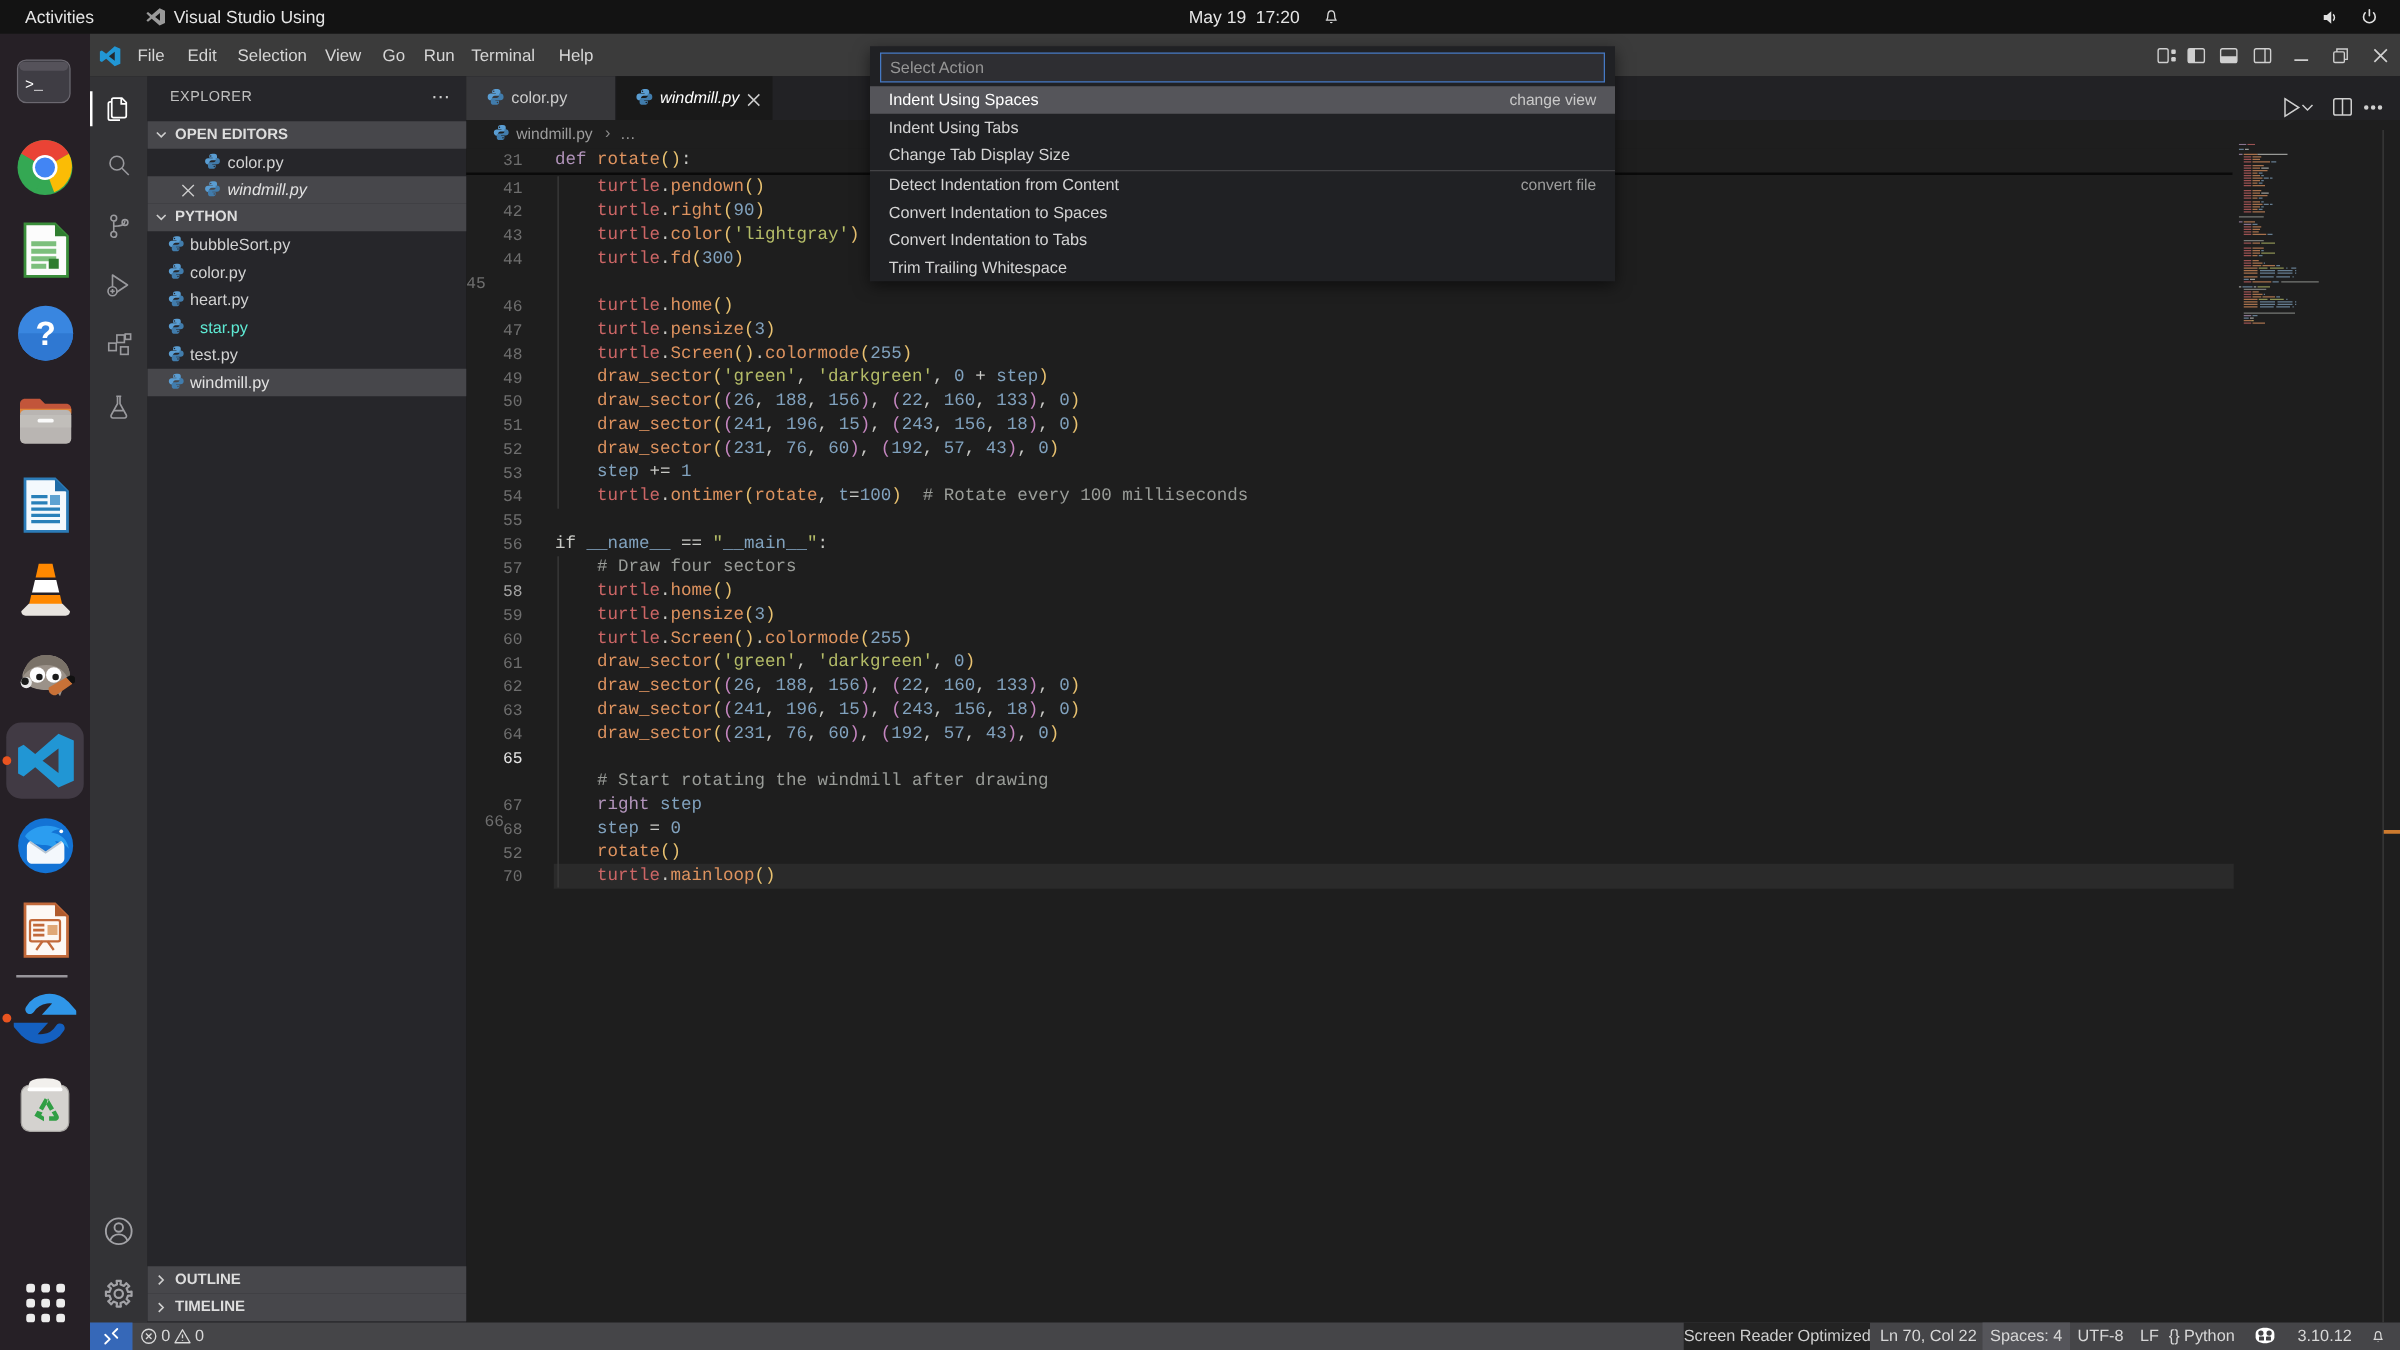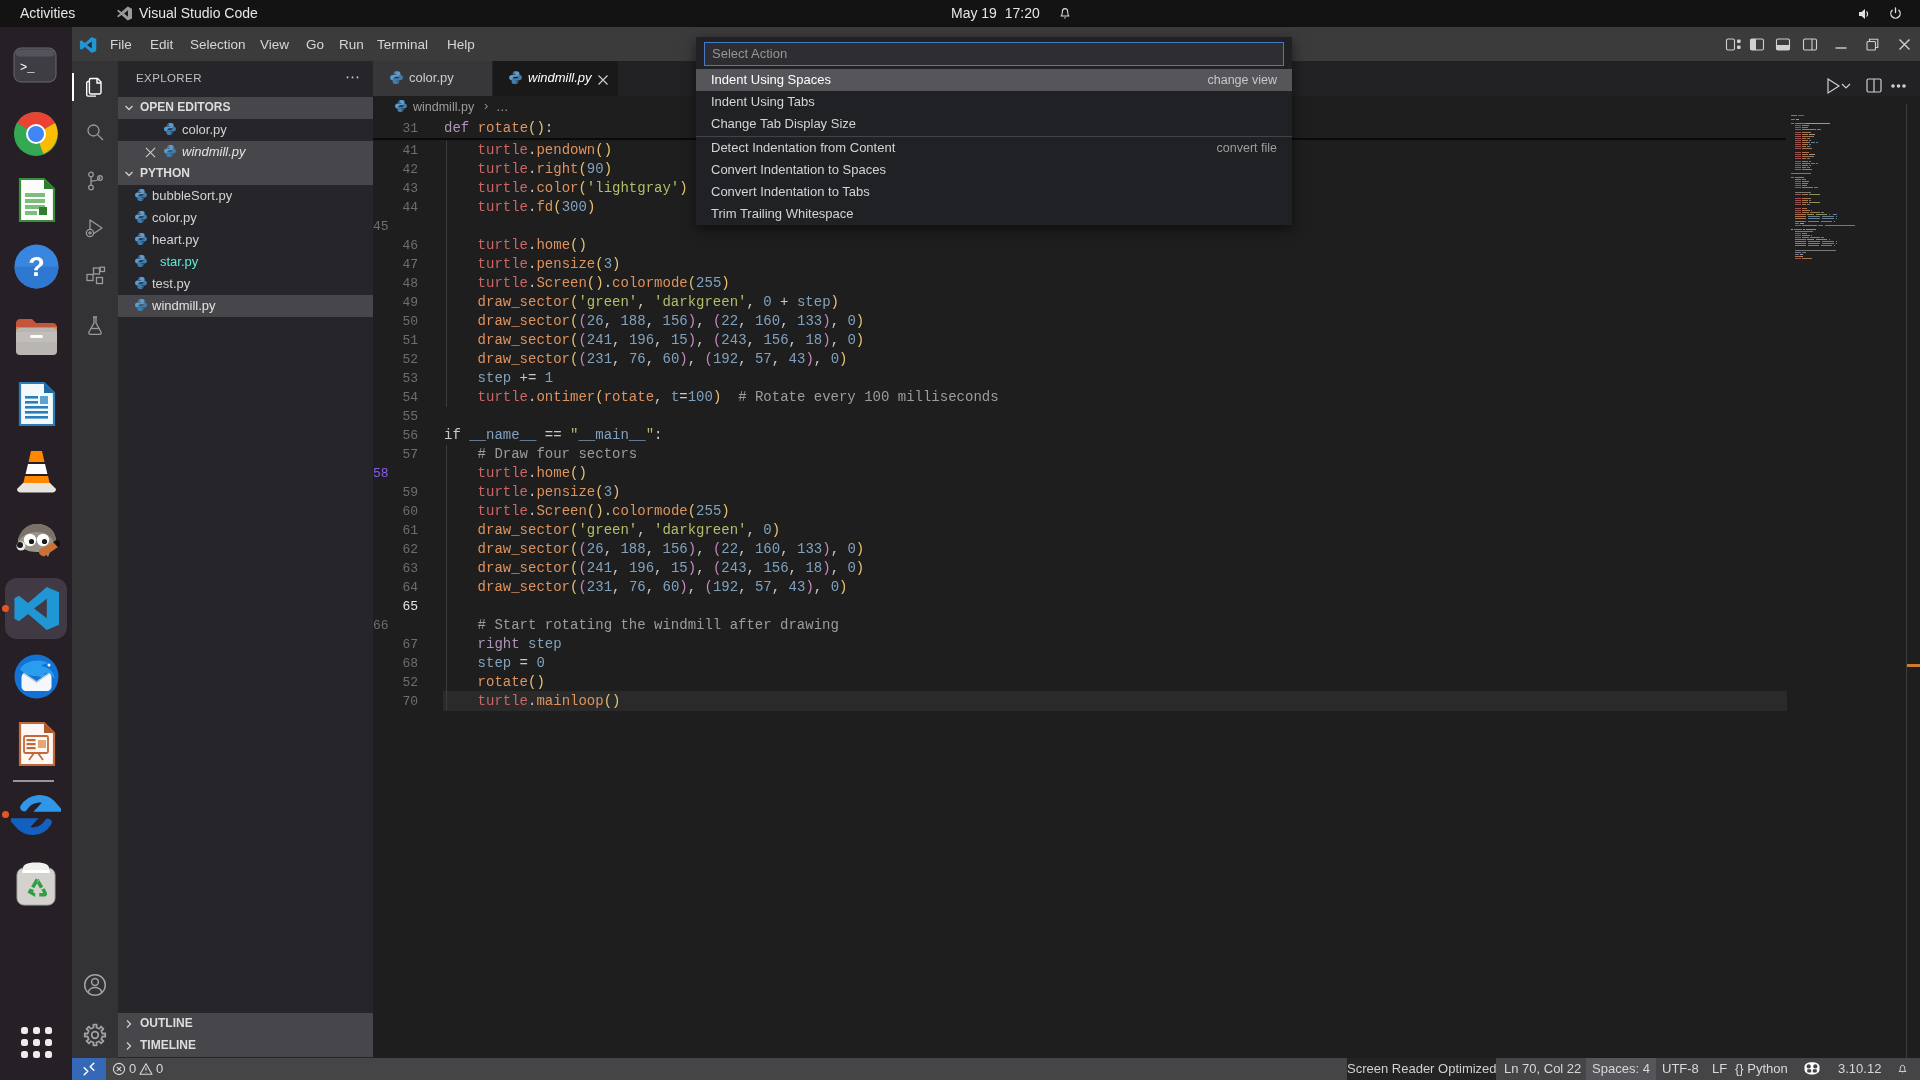--- a/index.html
+++ b/index.html
@@ -14,21 +14,21 @@
     <div class="txt" style="left:72px;top:27px;width:1848px;height:34px;background:#3b3b3b"></div>
     <div class="txt" style="left:72px;top:61px;width:46px;height:997px;background:#333336"></div>
     <div class="txt" style="left:118px;top:61px;width:255px;height:997px;background:#26262a"></div>
     <div class="txt" style="left:373px;top:61px;width:1547px;height:35px;background:#222225"></div>
     <div class="txt" style="left:373px;top:96px;width:1547px;height:962px;background:#1e1e1e"></div>
     <div class="txt" style="left:72px;top:1058px;width:1848px;height:22px;background:#454548"></div>
     <div class="txt" style="left:20px;top:5px;color:#e6e6e6;font-size:14px;">Activities</div>
     <svg width="15" height="15" style="left:117px;top:6px;position:absolute" viewBox="0 0 16 16">
       <path fill="#9a9a9a" d="M11.4.6 16 2.8v10.4l-4.6 2.2L4.7 9.6l-3.2 2.5L0 11l3.3-3L0 5l1.5-1.1 3.2 2.5L11.4.6zm.3 4L7.6 8l4.1 3.4V4.6z"></path>
     </svg>
-    <div class="txt" style="left:139px;top:5px;color:#e6e6e6;font-size:14px;">Visual Studio Code</div>
+    <div class="txt" style="left:139px;top:5px;color:#e6e6e6;font-size:14px;">Visual Studio Using</div>
     <div class="txt" style="left:951px;top:5px;color:#e6e6e6;font-size:14px;">May 19&nbsp; 17:20</div>
     <svg width="14" height="14" style="left:1058px;top:6px;position:absolute" viewBox="0 0 16 16">
       <path d="M3 11.5h10M4 11c.8-1 .9-2.2.9-3.8C4.9 4.5 6.3 3 8 3s3.1 1.5 3.1 4.2c0 1.6.1 2.8.9 3.8" fill="none" stroke="#dddddd" stroke-width="1.2"></path>
       <path d="M6.8 13.2a1.2 1.2 0 0 0 2.4 0z" fill="#dddddd"></path>
     </svg>
     <svg width="16" height="16" style="left:1857px;top:6px;position:absolute" viewBox="0 0 16 16">
       <path fill="#e0e0e0" d="M2 6h2.5L8 3v10L4.5 10H2z"></path>
       <path d="M9.5 5.5a3.5 3.5 0 0 1 0 5" stroke="#e0e0e0" stroke-width="1.2" fill="none"></path>
     </svg>
     <svg width="15" height="15" style="left:1888px;top:6px;position:absolute" viewBox="0 0 16 16">
@@ -361,36 +361,36 @@
     <div class="mono" style="left:444px;top:350px;font:14px/19px 'Liberation Mono',monospace;"><span style="color:#c9cac6">    </span><span style="color:#de935f">draw_sector</span><span style="color:#e8c170">(</span><span style="color:#c586c0">(</span><span style="color:#81a2be">231</span><span style="color:#c9cac6">, </span><span style="color:#81a2be">76</span><span style="color:#c9cac6">, </span><span style="color:#81a2be">60</span><span style="color:#c586c0">)</span><span style="color:#c9cac6">, </span><span style="color:#c586c0">(</span><span style="color:#81a2be">192</span><span style="color:#c9cac6">, </span><span style="color:#81a2be">57</span><span style="color:#c9cac6">, </span><span style="color:#81a2be">43</span><span style="color:#c586c0">)</span><span style="color:#c9cac6">, </span><span style="color:#81a2be">0</span><span style="color:#e8c170">)</span></div>
     <div class="mono" style="left:373px;top:369px;width:45px;height:19px;color:#6e6e6e;font:13px/19px 'Liberation Mono',monospace;text-align:right;">53</div>
     <div class="mono" style="left:444px;top:369px;font:14px/19px 'Liberation Mono',monospace;"><span style="color:#c9cac6">    </span><span style="color:#81a2be">step</span><span style="color:#c9cac6"> += </span><span style="color:#81a2be">1</span></div>
     <div class="mono" style="left:373px;top:388px;width:45px;height:19px;color:#6e6e6e;font:13px/19px 'Liberation Mono',monospace;text-align:right;">54</div>
     <div class="mono" style="left:444px;top:388px;font:14px/19px 'Liberation Mono',monospace;"><span style="color:#c9cac6">    </span><span style="color:#cc6666">turtle</span><span style="color:#c9cac6">.</span><span style="color:#de935f">ontimer</span><span style="color:#e8c170">(</span><span style="color:#de935f">rotate</span><span style="color:#c9cac6">, </span><span style="color:#81a2be">t</span><span style="color:#c9cac6">=</span><span style="color:#81a2be">100</span><span style="color:#e8c170">)</span><span style="color:#c9cac6">  </span><span style="color:#9a9d99"># Rotate every 100 milliseconds</span></div>
     <div class="mono" style="left:373px;top:407px;width:45px;height:19px;color:#6e6e6e;font:13px/19px 'Liberation Mono',monospace;text-align:right;">55</div>
     <div class="mono" style="left:373px;top:426px;width:45px;height:19px;color:#6e6e6e;font:13px/19px 'Liberation Mono',monospace;text-align:right;">56</div>
     <div class="mono" style="left:444px;top:426px;font:14px/19px 'Liberation Mono',monospace;"><span style="color:#c9cac6">if</span><span style="color:#c9cac6"> </span><span style="color:#81a2be">__name__</span><span style="color:#c9cac6"> == </span><span style="color:#b5bd68">"</span><span style="color:#81a2be">__main__</span><span style="color:#b5bd68">"</span><span style="color:#c9cac6">:</span></div>
     <div class="mono" style="left:373px;top:445px;width:45px;height:19px;color:#6e6e6e;font:13px/19px 'Liberation Mono',monospace;text-align:right;">57</div>
     <div class="mono" style="left:444px;top:445px;font:14px/19px 'Liberation Mono',monospace;"><span style="color:#c9cac6">    </span><span style="color:#9a9d99"># Draw four sectors</span></div>
-    <div class="mono" style="left:373px;top:464px;width:45px;height:19px;color:#8b5cf6;font:13px/19px 'Liberation Mono',monospace;">58</div>
+    <div class="mono" style="left:373px;top:464px;width:45px;height:19px;color:#a3a3a3;font:13px/19px 'Liberation Mono',monospace;text-align:right;">58</div>
     <div class="mono" style="left:444px;top:464px;font:14px/19px 'Liberation Mono',monospace;"><span style="color:#c9cac6">    </span><span style="color:#cc6666">turtle</span><span style="color:#c9cac6">.</span><span style="color:#de935f">home</span><span style="color:#e8c170">()</span></div>
     <div class="mono" style="left:373px;top:483px;width:45px;height:19px;color:#6e6e6e;font:13px/19px 'Liberation Mono',monospace;text-align:right;">59</div>
     <div class="mono" style="left:444px;top:483px;font:14px/19px 'Liberation Mono',monospace;"><span style="color:#c9cac6">    </span><span style="color:#cc6666">turtle</span><span style="color:#c9cac6">.</span><span style="color:#de935f">pensize</span><span style="color:#e8c170">(</span><span style="color:#81a2be">3</span><span style="color:#e8c170">)</span></div>
     <div class="mono" style="left:373px;top:502px;width:45px;height:19px;color:#6e6e6e;font:13px/19px 'Liberation Mono',monospace;text-align:right;">60</div>
     <div class="mono" style="left:444px;top:502px;font:14px/19px 'Liberation Mono',monospace;"><span style="color:#c9cac6">    </span><span style="color:#cc6666">turtle</span><span style="color:#c9cac6">.</span><span style="color:#de935f">Screen</span><span style="color:#e8c170">()</span><span style="color:#c9cac6">.</span><span style="color:#de935f">colormode</span><span style="color:#e8c170">(</span><span style="color:#81a2be">255</span><span style="color:#e8c170">)</span></div>
     <div class="mono" style="left:373px;top:521px;width:45px;height:19px;color:#6e6e6e;font:13px/19px 'Liberation Mono',monospace;text-align:right;">61</div>
     <div class="mono" style="left:444px;top:521px;font:14px/19px 'Liberation Mono',monospace;"><span style="color:#c9cac6">    </span><span style="color:#de935f">draw_sector</span><span style="color:#e8c170">(</span><span style="color:#b5bd68">'green'</span><span style="color:#c9cac6">, </span><span style="color:#b5bd68">'darkgreen'</span><span style="color:#c9cac6">, </span><span style="color:#81a2be">0</span><span style="color:#e8c170">)</span></div>
     <div class="mono" style="left:373px;top:540px;width:45px;height:19px;color:#6e6e6e;font:13px/19px 'Liberation Mono',monospace;text-align:right;">62</div>
     <div class="mono" style="left:444px;top:540px;font:14px/19px 'Liberation Mono',monospace;"><span style="color:#c9cac6">    </span><span style="color:#de935f">draw_sector</span><span style="color:#e8c170">(</span><span style="color:#c586c0">(</span><span style="color:#81a2be">26</span><span style="color:#c9cac6">, </span><span style="color:#81a2be">188</span><span style="color:#c9cac6">, </span><span style="color:#81a2be">156</span><span style="color:#c586c0">)</span><span style="color:#c9cac6">, </span><span style="color:#c586c0">(</span><span style="color:#81a2be">22</span><span style="color:#c9cac6">, </span><span style="color:#81a2be">160</span><span style="color:#c9cac6">, </span><span style="color:#81a2be">133</span><span style="color:#c586c0">)</span><span style="color:#c9cac6">, </span><span style="color:#81a2be">0</span><span style="color:#e8c170">)</span></div>
     <div class="mono" style="left:373px;top:559px;width:45px;height:19px;color:#6e6e6e;font:13px/19px 'Liberation Mono',monospace;text-align:right;">63</div>
     <div class="mono" style="left:444px;top:559px;font:14px/19px 'Liberation Mono',monospace;"><span style="color:#c9cac6">    </span><span style="color:#de935f">draw_sector</span><span style="color:#e8c170">(</span><span style="color:#c586c0">(</span><span style="color:#81a2be">241</span><span style="color:#c9cac6">, </span><span style="color:#81a2be">196</span><span style="color:#c9cac6">, </span><span style="color:#81a2be">15</span><span style="color:#c586c0">)</span><span style="color:#c9cac6">, </span><span style="color:#c586c0">(</span><span style="color:#81a2be">243</span><span style="color:#c9cac6">, </span><span style="color:#81a2be">156</span><span style="color:#c9cac6">, </span><span style="color:#81a2be">18</span><span style="color:#c586c0">)</span><span style="color:#c9cac6">, </span><span style="color:#81a2be">0</span><span style="color:#e8c170">)</span></div>
     <div class="mono" style="left:373px;top:578px;width:45px;height:19px;color:#6e6e6e;font:13px/19px 'Liberation Mono',monospace;text-align:right;">64</div>
     <div class="mono" style="left:444px;top:578px;font:14px/19px 'Liberation Mono',monospace;"><span style="color:#c9cac6">    </span><span style="color:#de935f">draw_sector</span><span style="color:#e8c170">(</span><span style="color:#c586c0">(</span><span style="color:#81a2be">231</span><span style="color:#c9cac6">, </span><span style="color:#81a2be">76</span><span style="color:#c9cac6">, </span><span style="color:#81a2be">60</span><span style="color:#c586c0">)</span><span style="color:#c9cac6">, </span><span style="color:#c586c0">(</span><span style="color:#81a2be">192</span><span style="color:#c9cac6">, </span><span style="color:#81a2be">57</span><span style="color:#c9cac6">, </span><span style="color:#81a2be">43</span><span style="color:#c586c0">)</span><span style="color:#c9cac6">, </span><span style="color:#81a2be">0</span><span style="color:#e8c170">)</span></div>
     <div class="mono" style="left:373px;top:597px;width:45px;height:19px;color:#e5e5e5;font:13px/19px 'Liberation Mono',monospace;text-align:right;">65</div>
-    <div class="mono" style="left:373px;top:616px;width:45px;height:19px;color:#6e6e6e;font:13px/19px 'Liberation Mono',monospace;text-align:left;">66</div>
+    <div class="mono" style="left:373px;top:648px;width:45px;height:19px;color:#6e6e6e;font:13px/19px 'Liberation Mono',monospace;text-align:center;">66</div>
     <div class="mono" style="left:444px;top:616px;font:14px/19px 'Liberation Mono',monospace;"><span style="color:#c9cac6">    </span><span style="color:#9a9d99"># Start rotating the windmill after drawing</span></div>
     <div class="mono" style="left:373px;top:635px;width:45px;height:19px;color:#6e6e6e;font:13px/19px 'Liberation Mono',monospace;text-align:right;">67</div>
     <div class="mono" style="left:444px;top:635px;font:14px/19px 'Liberation Mono',monospace;"><span style="color:#c9cac6">    </span><span style="color:#b294bb">right</span><span style="color:#c9cac6"> </span><span style="color:#81a2be">step</span></div>
     <div class="mono" style="left:373px;top:654px;width:45px;height:19px;color:#6e6e6e;font:13px/19px 'Liberation Mono',monospace;text-align:right;">68</div>
     <div class="mono" style="left:444px;top:654px;font:14px/19px 'Liberation Mono',monospace;"><span style="color:#c9cac6">    </span><span style="color:#81a2be">step</span><span style="color:#c9cac6"> = </span><span style="color:#81a2be">0</span></div>
     <div class="mono" style="left:373px;top:673px;width:45px;height:19px;color:#6e6e6e;font:13px/19px 'Liberation Mono',monospace;text-align:right;">52</div>
     <div class="mono" style="left:444px;top:673px;font:14px/19px 'Liberation Mono',monospace;"><span style="color:#c9cac6">    </span><span style="color:#de935f">rotate</span><span style="color:#e8c170">()</span></div>
     <div class="mono" style="left:373px;top:692px;width:45px;height:19px;color:#6e6e6e;font:13px/19px 'Liberation Mono',monospace;text-align:right;">70</div>
     <div class="mono" style="left:444px;top:692px;font:14px/19px 'Liberation Mono',monospace;"><span style="color:#c9cac6">    </span><span style="color:#cc6666">turtle</span><span style="color:#c9cac6">.</span><span style="color:#de935f">mainloop</span><span style="color:#e8c170">()</span></div>
     <div class="txt" style="left:373px;top:119px;width:1413px;height:21px;background:#1e1e1e;border-bottom:2px solid #0a0a0a"></div>

